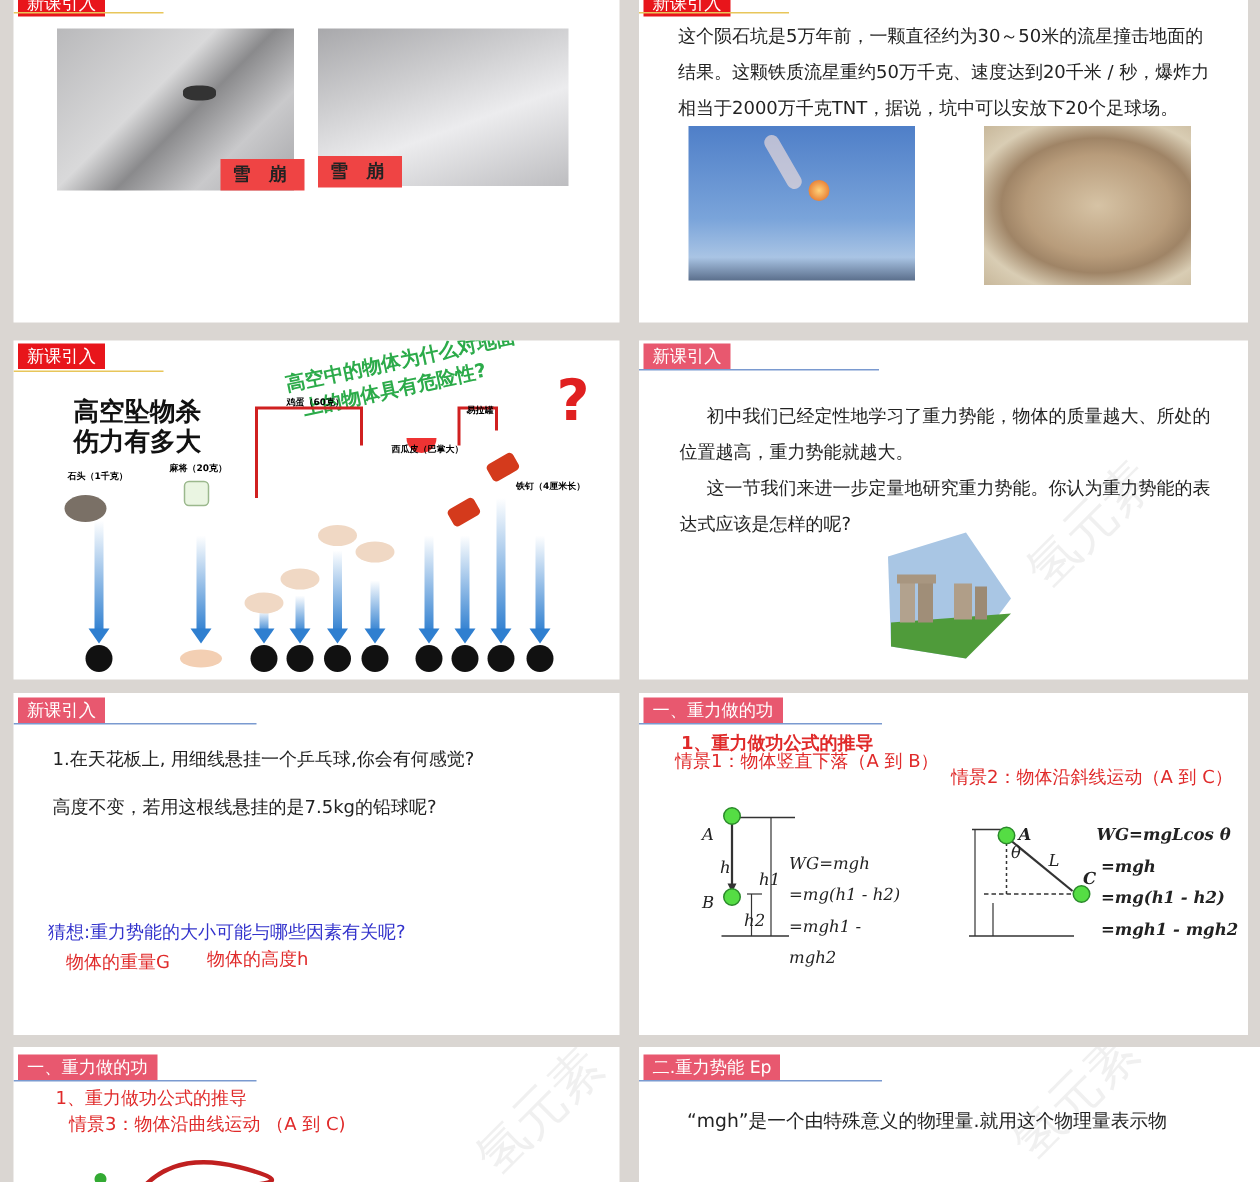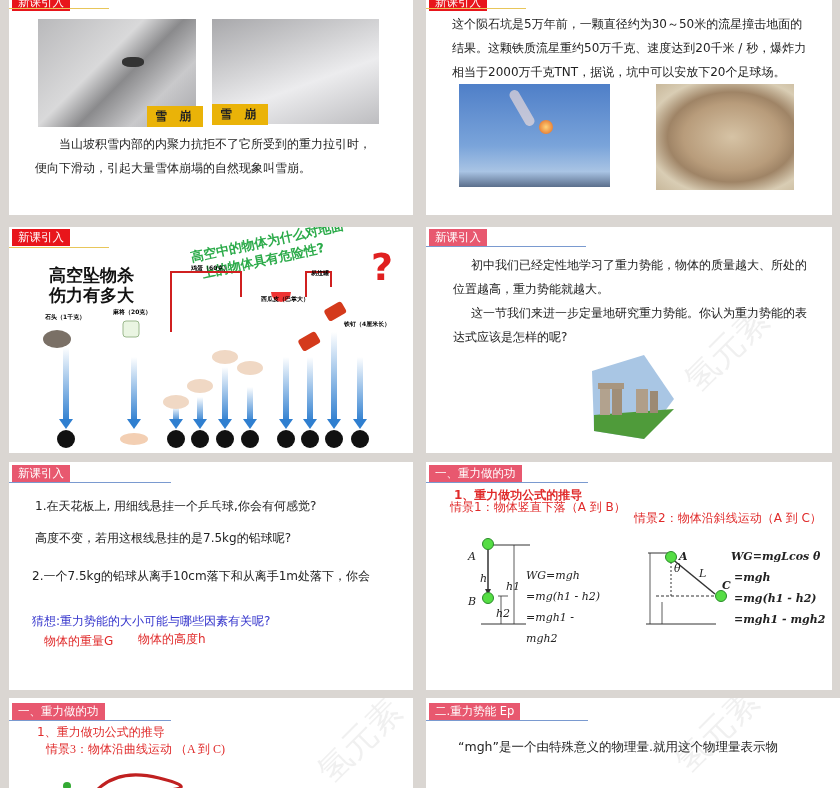--- a/index.html
+++ b/index.html
@@ -9,41 +9,37 @@
   .tag { position: absolute; left: 3px; height: 17px; padding: 0 6px; color: #fff; font-size: 11.5px; line-height: 17px; }
   .tag.red { background: #e8151b; }
   .tag.pink { background: #e8586f; }
   .tagline { position: absolute; left: 0; height: 1px; }
   .tagline.yellow { background: #e8c65a; }
   .tagline.blue { background: #7a9ad0; }
   .txt { position: absolute; color: #222; font-size: 12px; line-height: 24px; }
   .red-t { color: #e02a2a; }
   .blue-t { color: #3333cc; }
   .photo { position: absolute; }
-  .badge { position: absolute; background: #eab308; color: #222; font-size: 12px; font-weight: bold; padding: 2px 8px; letter-spacing: 4px; }
+  .badge { position: absolute; background: #ef4444; color: #222; font-size: 12px; font-weight: bold; padding: 2px 8px; letter-spacing: 4px; }
   .watermark { position: absolute; color: rgba(0,0,0,0.06); font-size: 34px; transform: rotate(-45deg); pointer-events: none; }
   .diag-label { position: absolute; font-family: "DejaVu Serif", serif; font-style: italic; font-size: 11px; color: #222; }
   .ball { position: absolute; width: 12px; height: 12px; border-radius: 50%; background: #55dd44; border: 1px solid #2a8a2a; }
 </style>
 </head>
 <body>
 
 <div class="slide" style="left:9px; top:-6px; width:404px; height:221px;">
   <div class="tag red" style="top:0;">新课引入</div>
   <div class="tagline yellow" style="top:14px; width:100px;"></div>
   <div class="photo" style="left:29px; top:25px; width:158px; height:108px; background: linear-gradient(135deg,#b9b9bb 0%,#d9d9da 40%,#8a8a8c 55%,#c9c9cb 75%,#a7a7aa 100%);">
     <div style="position:absolute; left:84px; top:38px; width:22px; height:10px; background:#333; border-radius:40%;"></div>
   </div>
   <div class="badge" style="left:138px; top:112px;">雪 崩</div>
   <div class="photo" style="left:203px; top:25px; width:167px; height:105px; background: linear-gradient(160deg,#a8a8ab 0%,#cfcfd1 35%,#ececee 60%,#bdbdc0 100%);"></div>
   <div class="badge" style="left:203px; top:110px;">雪 崩</div>
-  <div class="txt" style="left:26px; top:138px; width:360px;">
-    <div style="padding-left:24px;">当山坡积雪内部的内聚力抗拒不了它所受到的重力拉引时，</div>
-    <div>便向下滑动，引起大量雪体崩塌的自然现象叫雪崩。</div>
-  </div>
 </div>
 
 <div class="slide" style="left:426px; top:-6px; width:406px; height:221px;">
   <div class="tag red" style="top:0;">新课引入</div>
   <div class="tagline yellow" style="top:14px; width:100px;"></div>
   <div class="txt" style="left:26px; top:18px; width:370px;">
     <div>这个陨石坑是5万年前，一颗直径约为30～50米的流星撞击地面的</div>
     <div>结果。这颗铁质流星重约50万千克、速度达到20千米 / 秒，爆炸力</div>
     <div>相当于2000万千克TNT，据说，坑中可以安放下20个足球场。</div>
   </div>
@@ -126,21 +122,21 @@
   <div style="position:absolute; left:182px; top:37px; font-size:6px; font-weight:bold;">鸡蛋（60克）</div>
   <div style="position:absolute; left:252px; top:68px; font-size:6px; font-weight:bold;">西瓜皮（巴掌大）</div>
   <div style="position:absolute; left:302px; top:42px; font-size:6px; font-weight:bold;">易拉罐</div>
   <div style="position:absolute; left:335px; top:93px; font-size:6px; font-weight:bold;">铁钉（4厘米长）</div>
 </div>
 
 <div class="slide" style="left:426px; top:227px; width:406px; height:226px;">
   <div class="tag pink" style="top:2px;">新课引入</div>
   <div class="tagline blue" style="top:19px; width:160px;"></div>
   <div class="txt" style="left:27px; top:26px; width:370px;">
-    <div style="padding-left:18px;">初中我们已经定性地学习了重力势能，物体的质量越大、所处的</div>
+    <div style="padding-left:18px;margin-top:12px;">初中我们已经定性地学习了重力势能，物体的质量越大、所处的</div>
     <div>位置越高，重力势能就越大。</div>
     <div style="padding-left:18px;">这一节我们来进一步定量地研究重力势能。你认为重力势能的表</div>
     <div>达式应该是怎样的呢?</div>
   </div>
   <svg width="94" height="90" style="position:absolute; left:158px; top:126px;">
     <polygon points="8,18 60,2 90,46 60,86 10,78" fill="#a9c6e4"></polygon>
     <polygon points="10,62 90,56 60,86 10,78" fill="#4f9b3a"></polygon>
     <rect x="16" y="34" width="10" height="28" fill="#b2a28e"></rect>
       <rect x="28" y="34" width="10" height="28" fill="#a08e78"></rect>
     <rect x="14" y="30" width="26" height="6" fill="#a89680"></rect>
@@ -149,21 +145,20 @@
   </svg>
   <div class="watermark" style="left:250px; top:100px;">氢元素</div>
 </div>
 
 <div class="slide" style="left:9px; top:462px; width:404px; height:228px;">
   <div class="tag pink" style="top:3px;">新课引入</div>
   <div class="tagline blue" style="top:20px; width:162px;"></div>
   <div class="txt" style="left:26px; top:32px;">1.在天花板上, 用细线悬挂一个乒乓球,你会有何感觉?</div>
   <div class="txt" style="left:26px; top:64px;">高度不变，若用这根线悬挂的是7.5kg的铅球呢?</div>
   <div class="txt" style="left:23px; top:102px;">
-    <div>2.一个7.5kg的铅球从离手10cm落下和从离手1m处落下，你会</div>
   </div>
   <div class="txt blue-t" style="left:23px; top:147px;">猜想:重力势能的大小可能与哪些因素有关呢?</div>
   <div class="txt red-t" style="left:35px; top:167px;">物体的重量G</div>
   <div class="txt red-t" style="left:129px; top:165px;">物体的高度h</div>
 </div>
 
 <div class="slide" style="left:426px; top:462px; width:406px; height:228px;">
   <div class="tag pink" style="top:3px;">一、重力做的功</div>
   <div class="tagline blue" style="top:20px; width:162px;"></div>
   <div class="txt red-t" style="left:28px; top:21px; font-weight:bold;">1、重力做功公式的推导</div>
@@ -209,21 +204,21 @@
     <div style="padding-left:3px;">=mgh</div>
     <div style="padding-left:3px;">=mg(h1 - h2)</div>
     <div style="padding-left:3px;">=mgh1 - mgh2</div>
   </div>
 </div>
 
 <div class="slide" style="left:9px; top:698px; width:404px; height:90px;">
   <div class="tag pink" style="top:5px;">一、重力做的功</div>
   <div class="tagline blue" style="top:22px; width:162px;"></div>
   <div class="txt red-t" style="left:28px; top:22px;">1、重力做功公式的推导</div>
-  <div class="txt red-t" style="left:37px; top:39px;font-family:Liberation Serif, serif;">情景3：物体沿曲线运动 （A 到 C)</div>
+  <div class="txt red-t" style="left:37px; top:39px;">情景3：物体沿曲线运动 （A 到 C)</div>
   <svg width="404" height="90" style="position:absolute; left:0; top:0;">
     <path d="M88 92 Q110 70 150 80 T158 92" fill="none" stroke="#c02020" stroke-width="3"></path>
     <circle cx="58" cy="88" r="4" fill="#3a3"></circle>
   </svg>
   <div class="watermark" style="left:300px; top:20px;">氢元素</div>
 </div>
 
 <div class="slide" style="left:426px; top:698px; width:455px; height:90px;">
   <div class="tag pink" style="top:5px;">二.重力势能  Ep</div>
   <div class="tagline blue" style="top:22px; width:162px;"></div>

